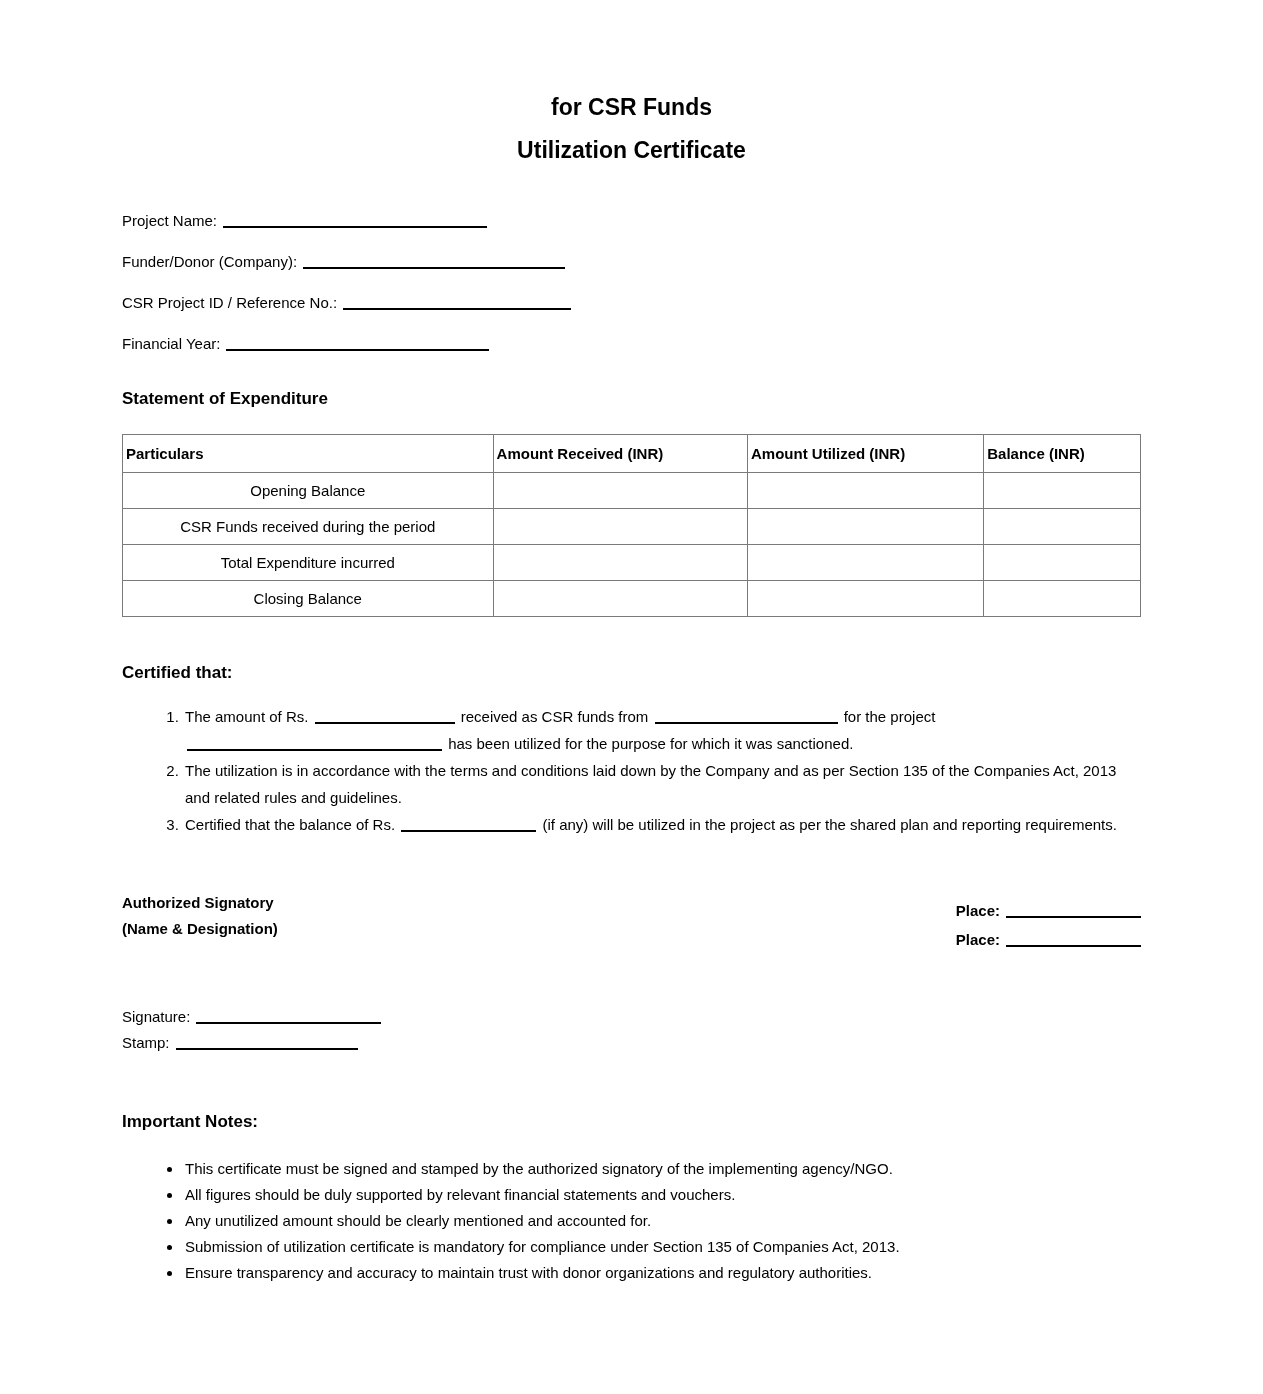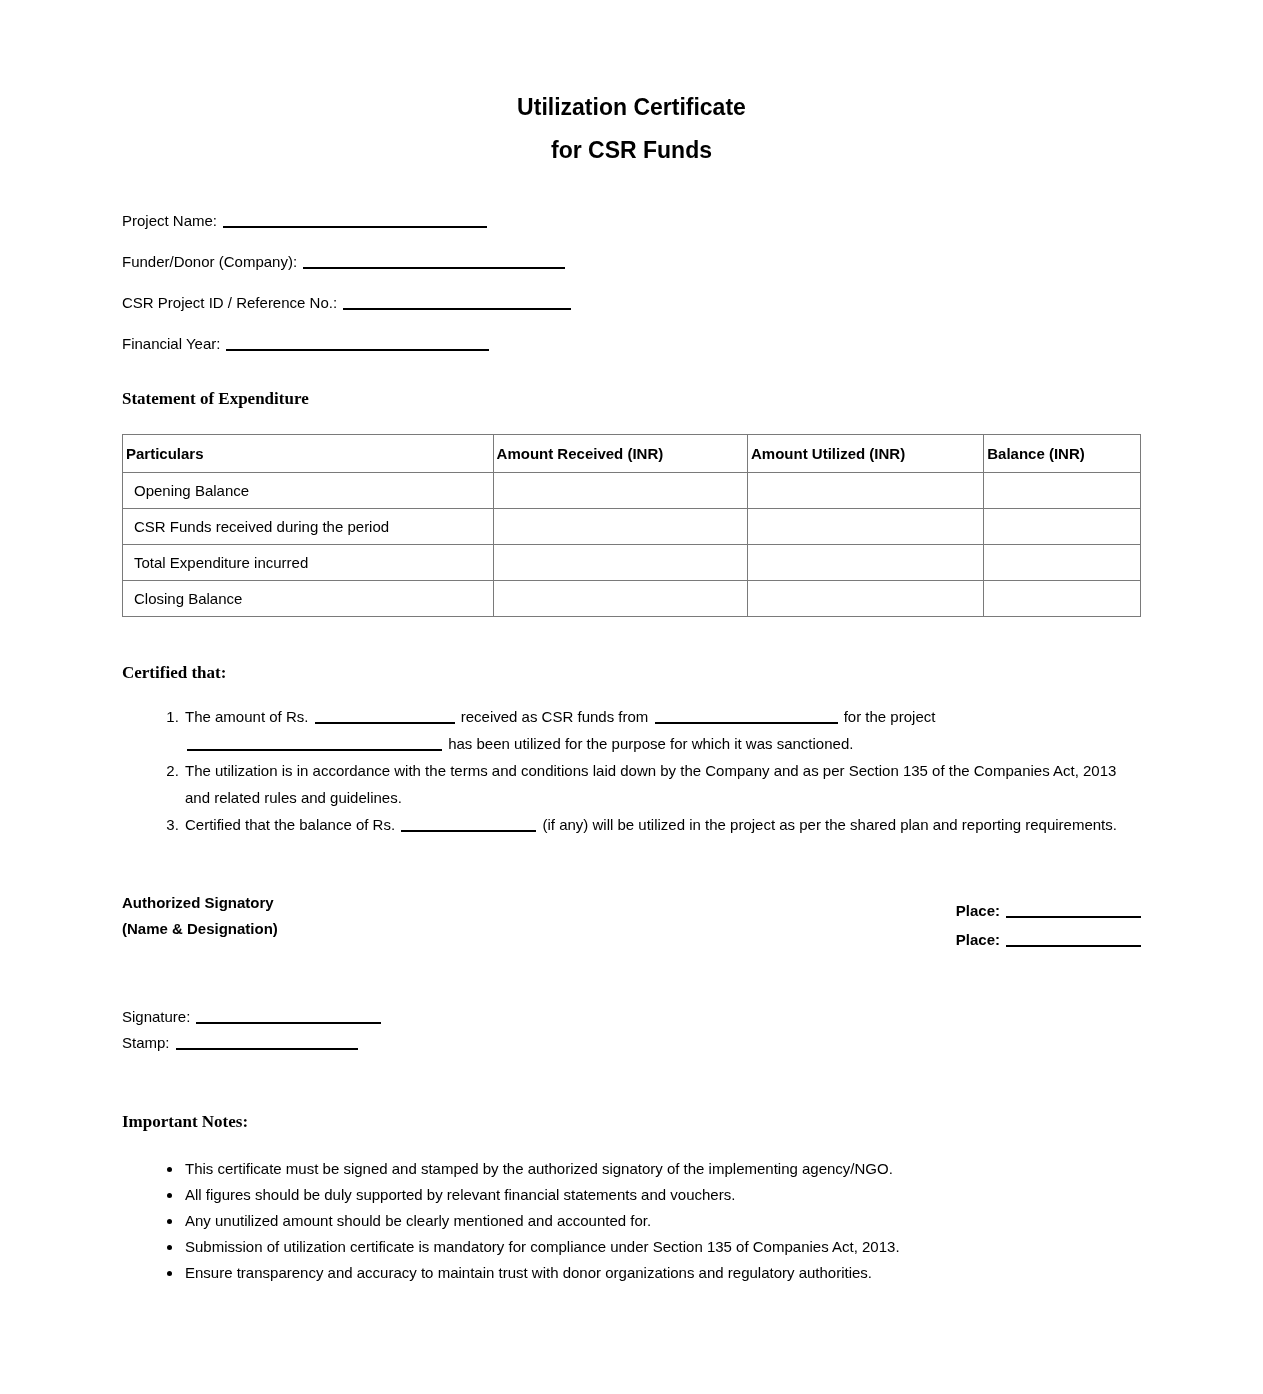--- a/index.html
+++ b/index.html
@@ -43,38 +43,38 @@
   .b228 { width: 228px; }
   .b263 { width: 263px; }
   .b140 { width: 140px; }
   .b183 { width: 183px; }
   .b255 { width: 255px; }
   .b135 { width: 135px; }
   .b185 { width: 185px; }
   .b182 { width: 182px; }
 
   
-  .section-heading { font-weight: bold; font-size: 17px; font-family: Liberation Serif, serif; }
+  .section-heading { font-weight: bold; font-size: 17px; }
   .expenditure-heading { margin-top: 36px; }
 
   
   table.expenditure {
     width: 100%;
     border-collapse: collapse;
     margin-top: 25px;
     table-layout: fixed;
   }
   table.expenditure th, table.expenditure td {
     border: 1px solid #7a7a7a;
     text-align: left;
     font-size: 15px;
     vertical-align: middle;
   }
   table.expenditure th { font-weight: bold; padding: 10px 3px; }
-  table.expenditure td { padding: 9px 11px; height: 35px; }
+  table.expenditure td { padding: 9px 11px; height: 35px; text-align: center; }
   .col-particulars { width: 36.4%; }
   .col-received   { width: 25.0%; }
   .col-utilized   { width: 23.2%; }
   .col-balance    { width: 15.4%; }
 
   
   .cert-heading { margin-top: 46px; }
   ol.cert-list {
     margin-top: 20px;
     padding-left: 61px;
@@ -101,22 +101,22 @@
     line-height: 26px;
   }
   ul.notes-list li { padding-left: 2px; }
 </style>
 </head>
 <body>
 
 <div class="page">
 
   <header class="doc-title">
+    <div>for CSR Funds</div>
     <div>Utilization Certificate</div>
-    <div>for CSR Funds</div>
   </header>
 
   <section>
     <div class="field-row">
       <span>Project Name:</span><span class="blank b264"></span>
     </div>
     <div class="field-row">
       <span>Funder/Donor (Company):</span><span class="blank b262"></span>
     </div>
     <div class="field-row">

